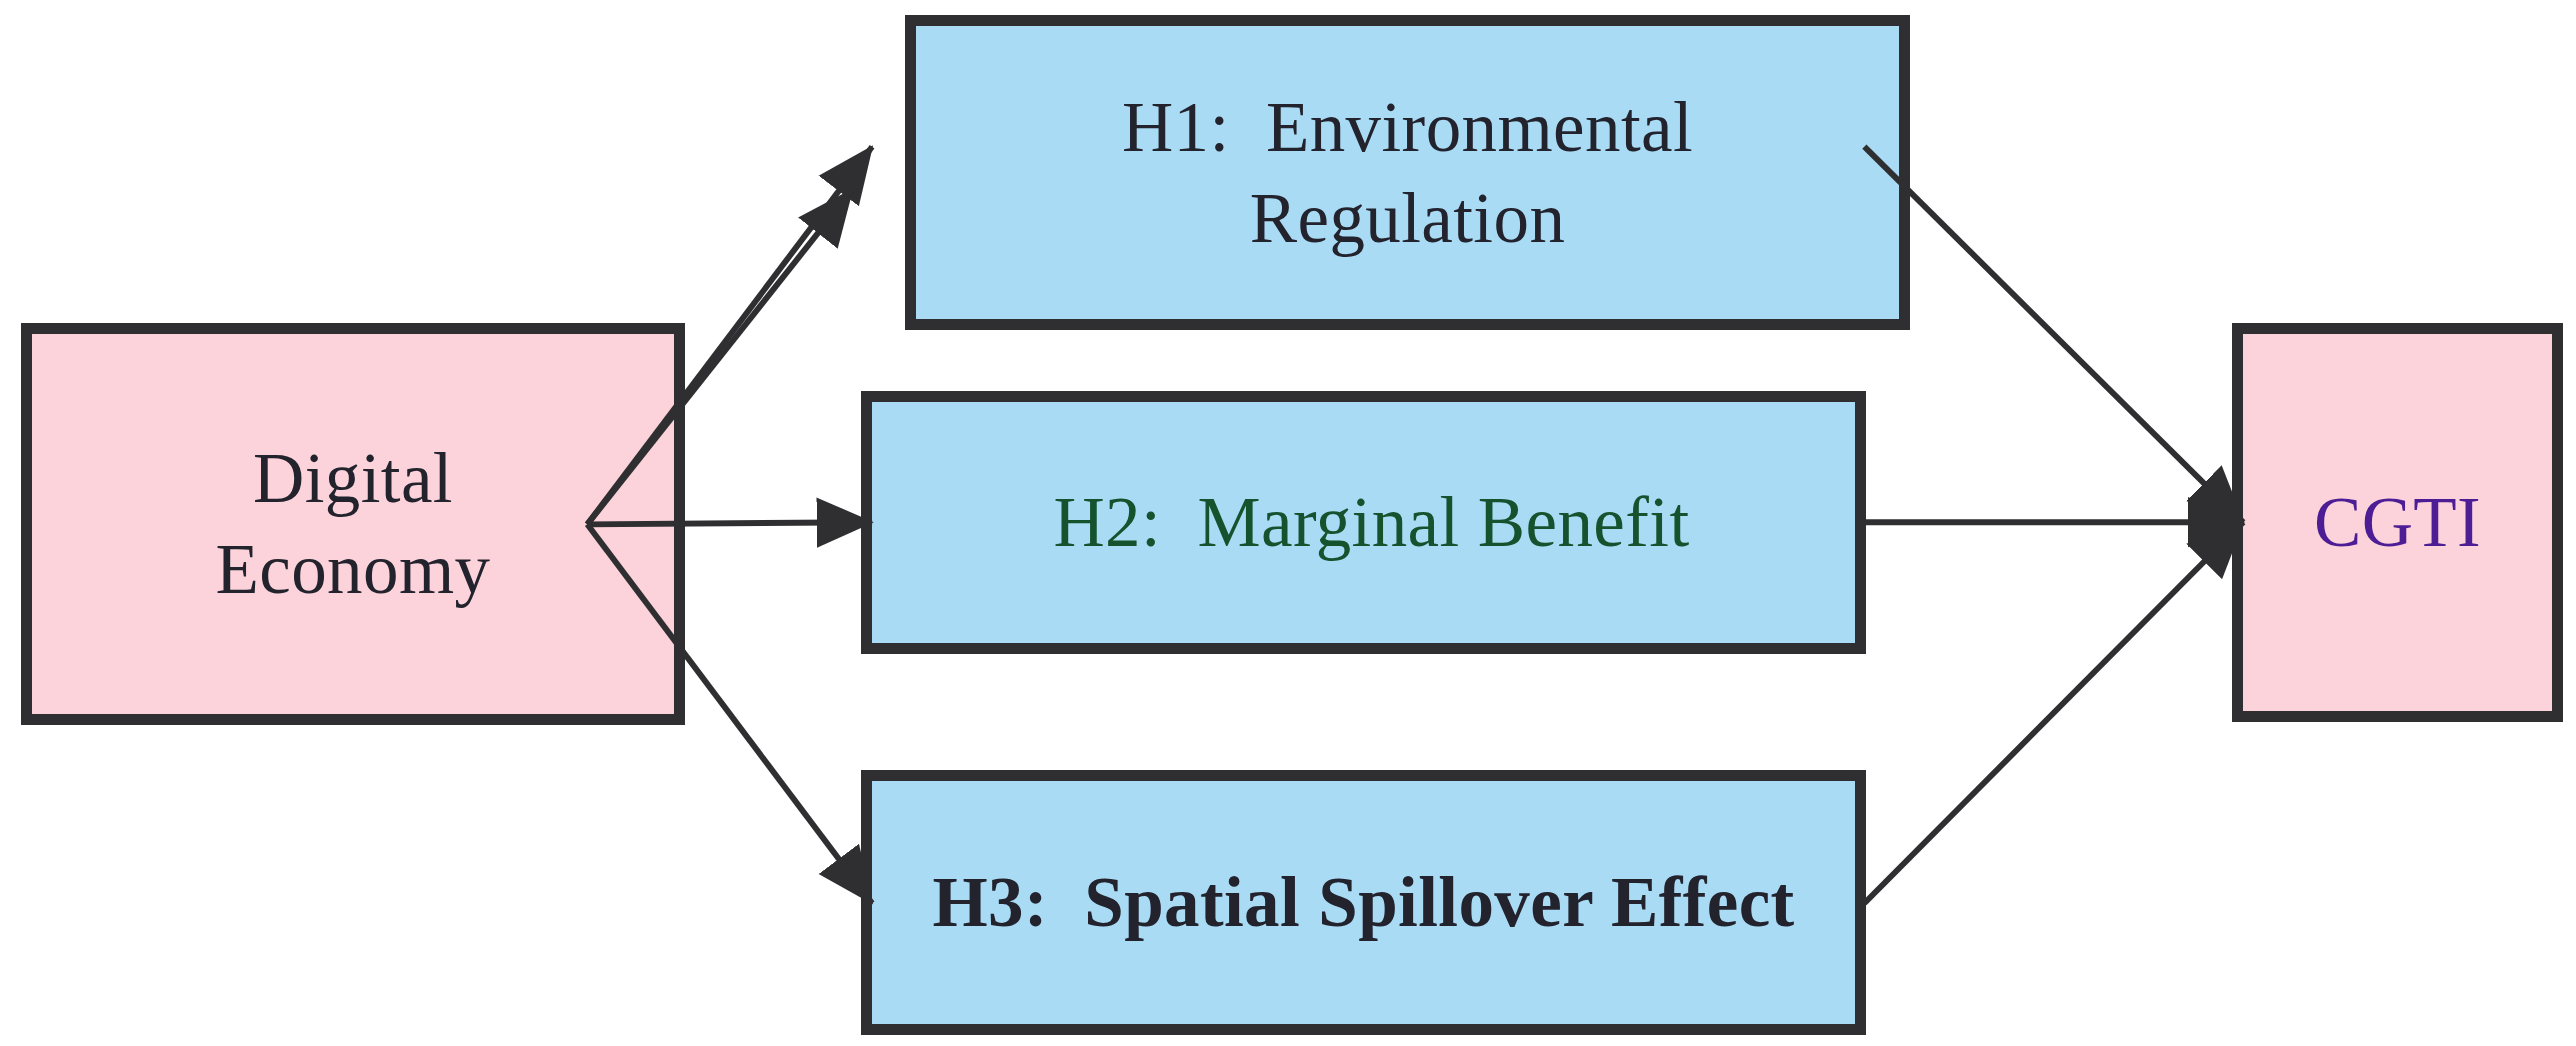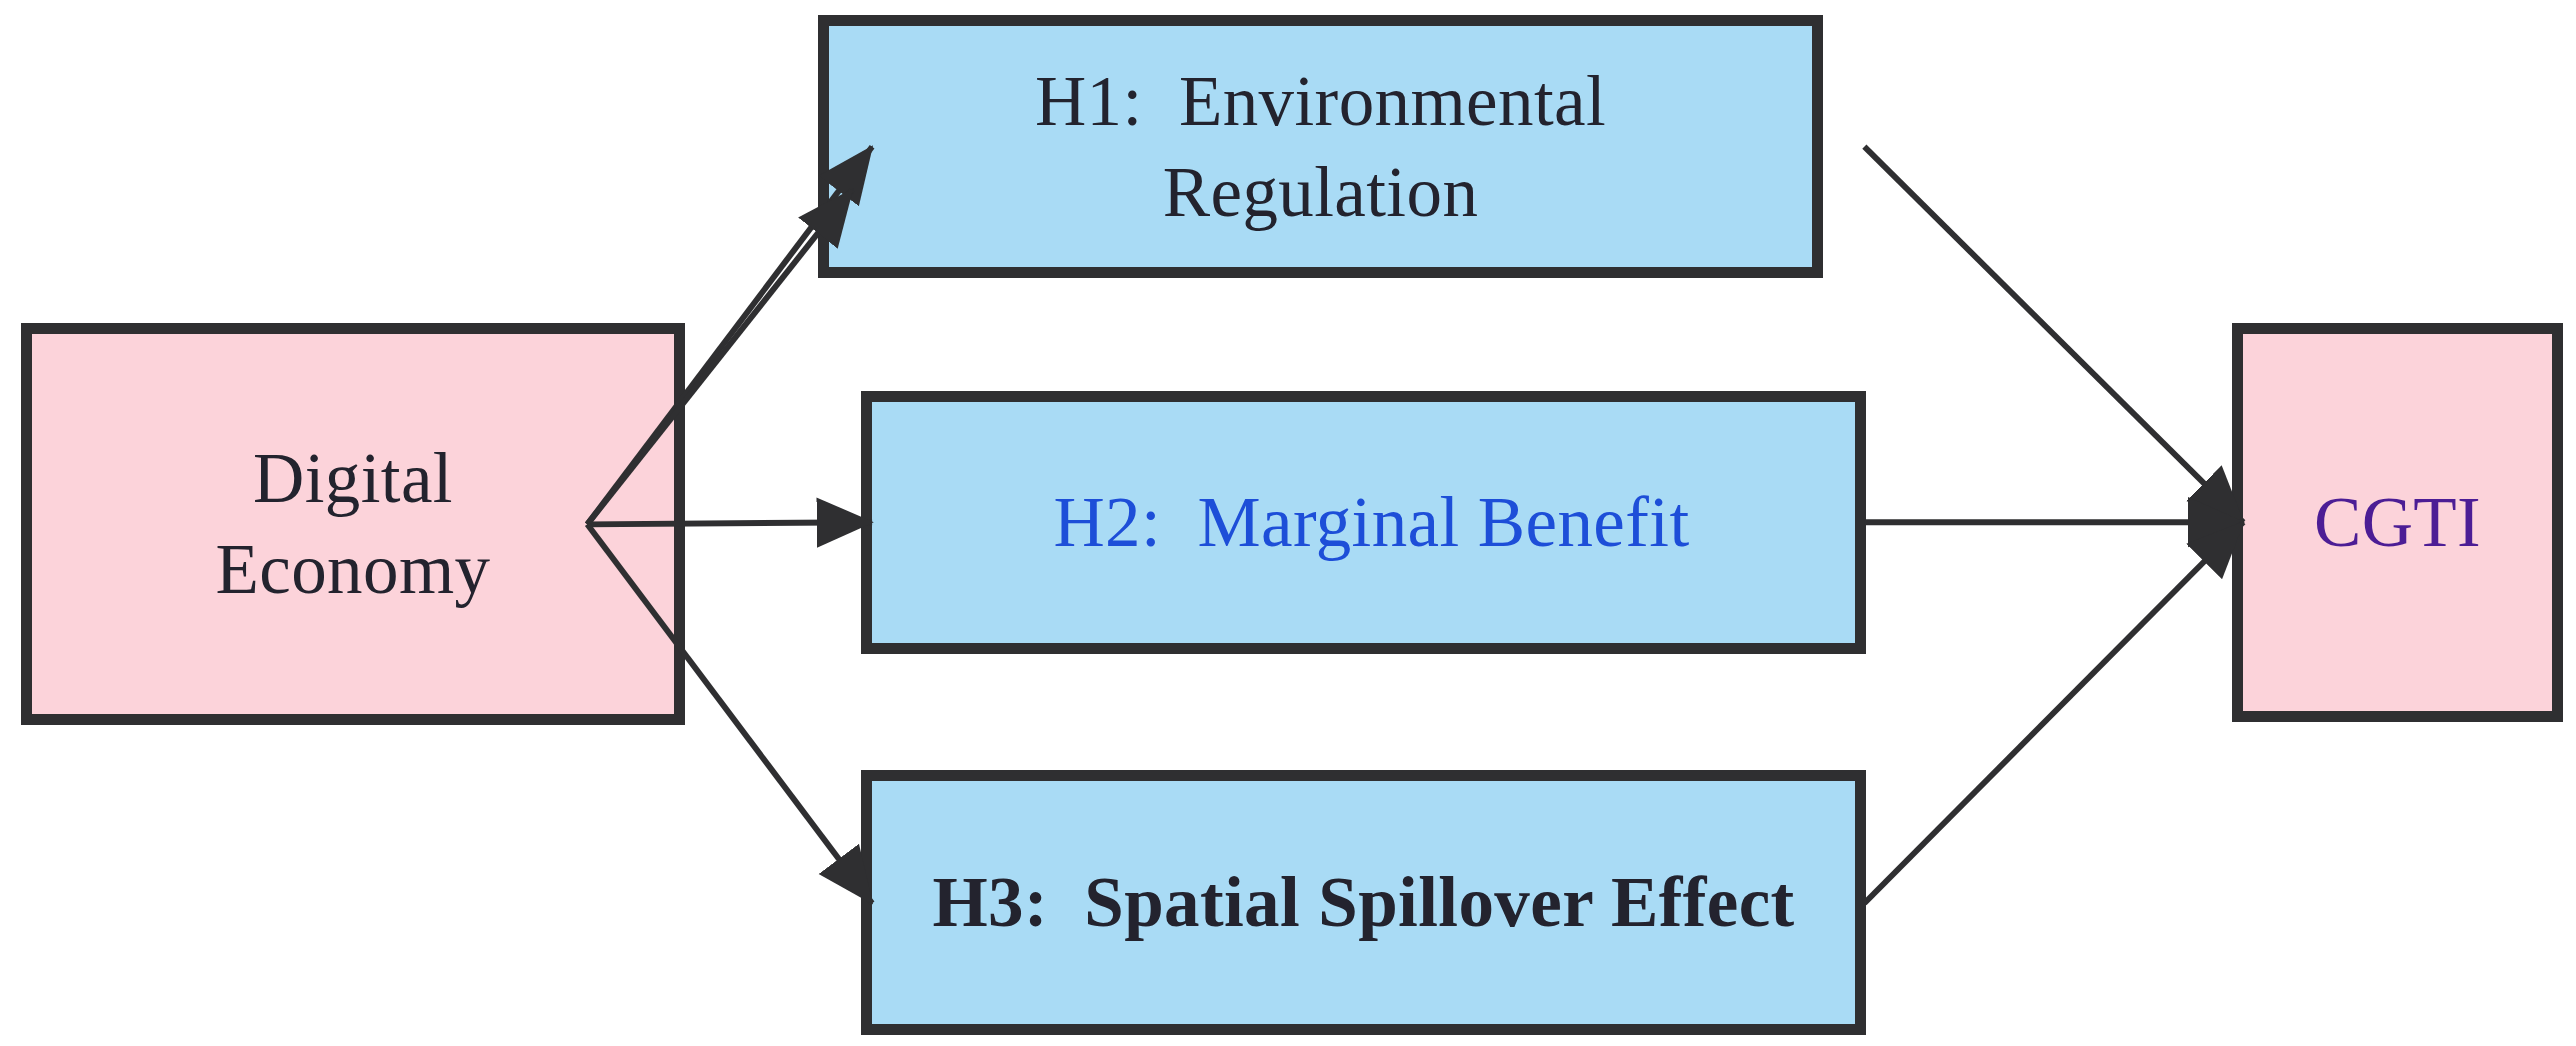--- a/index.html
+++ b/index.html
@@ -22,21 +22,21 @@
   .node .label {
     white-space: pre-wrap;
     text-align: center;
     font-size: 71px;
     line-height: 1.28;
     color: #23232e;
     letter-spacing: 0.4px;
   }
   
   #node-digital-economy { left: 21px;   top: 323px; width: 664px;  height: 402px; }
-  #node-h1              { left: 818px; top: 15px;  width: 1005px; height: 263px; }
+  #node-h1              { left: 905px; top: 15px;  width: 1005px; height: 315px; }
   #node-h2              { left: 861px; top: 391px; width: 1005px; height: 263px; }
   #node-h3              { left: 861px; top: 770px; width: 1005px; height: 265px; }
   #node-cgti            { left: 2232px; top: 323px; width: 331px;  height: 399px; }
   #edges-layer {
     position: absolute;
     left: 0; top: 0;
     width: 2576px;
     height: 1047px;
     pointer-events: none;
   }
@@ -50,21 +50,21 @@
     <span class="label" style="color: rgb(35, 35, 46);">Digital
 Economy</span>
   </div>
 
   <div class="node" id="node-h1" style="background: rgb(169, 219, 245); border-color: rgb(47, 47, 49);">
     <span class="label" style="color: rgb(35, 35, 46);">H1:  Environmental
 Regulation</span>
   </div>
 
   <div class="node" id="node-h2" style="background: rgb(169, 219, 245); border-color: rgb(47, 47, 49);">
-    <span class="label" style="color: #1d4ed8; margin-left: 16px;">H2:  Marginal Benefit</span>
+    <span class="label" style="color: #14532d; margin-left: 16px;">H2:  Marginal Benefit</span>
   </div>
 
   <div class="node" id="node-h3" style="background: rgb(169, 219, 245); border-color: rgb(47, 47, 49); font-weight: bold;">
     <span class="label" style="color: rgb(35, 35, 46);">H3:  Spatial Spillover Effect</span>
   </div>
 
   <div class="node" id="node-cgti" style="background: rgb(252, 211, 218); border-color: rgb(47, 47, 49);">
     <span class="label" style="color: #4c1d95;">CGTI</span>
   </div>
 

